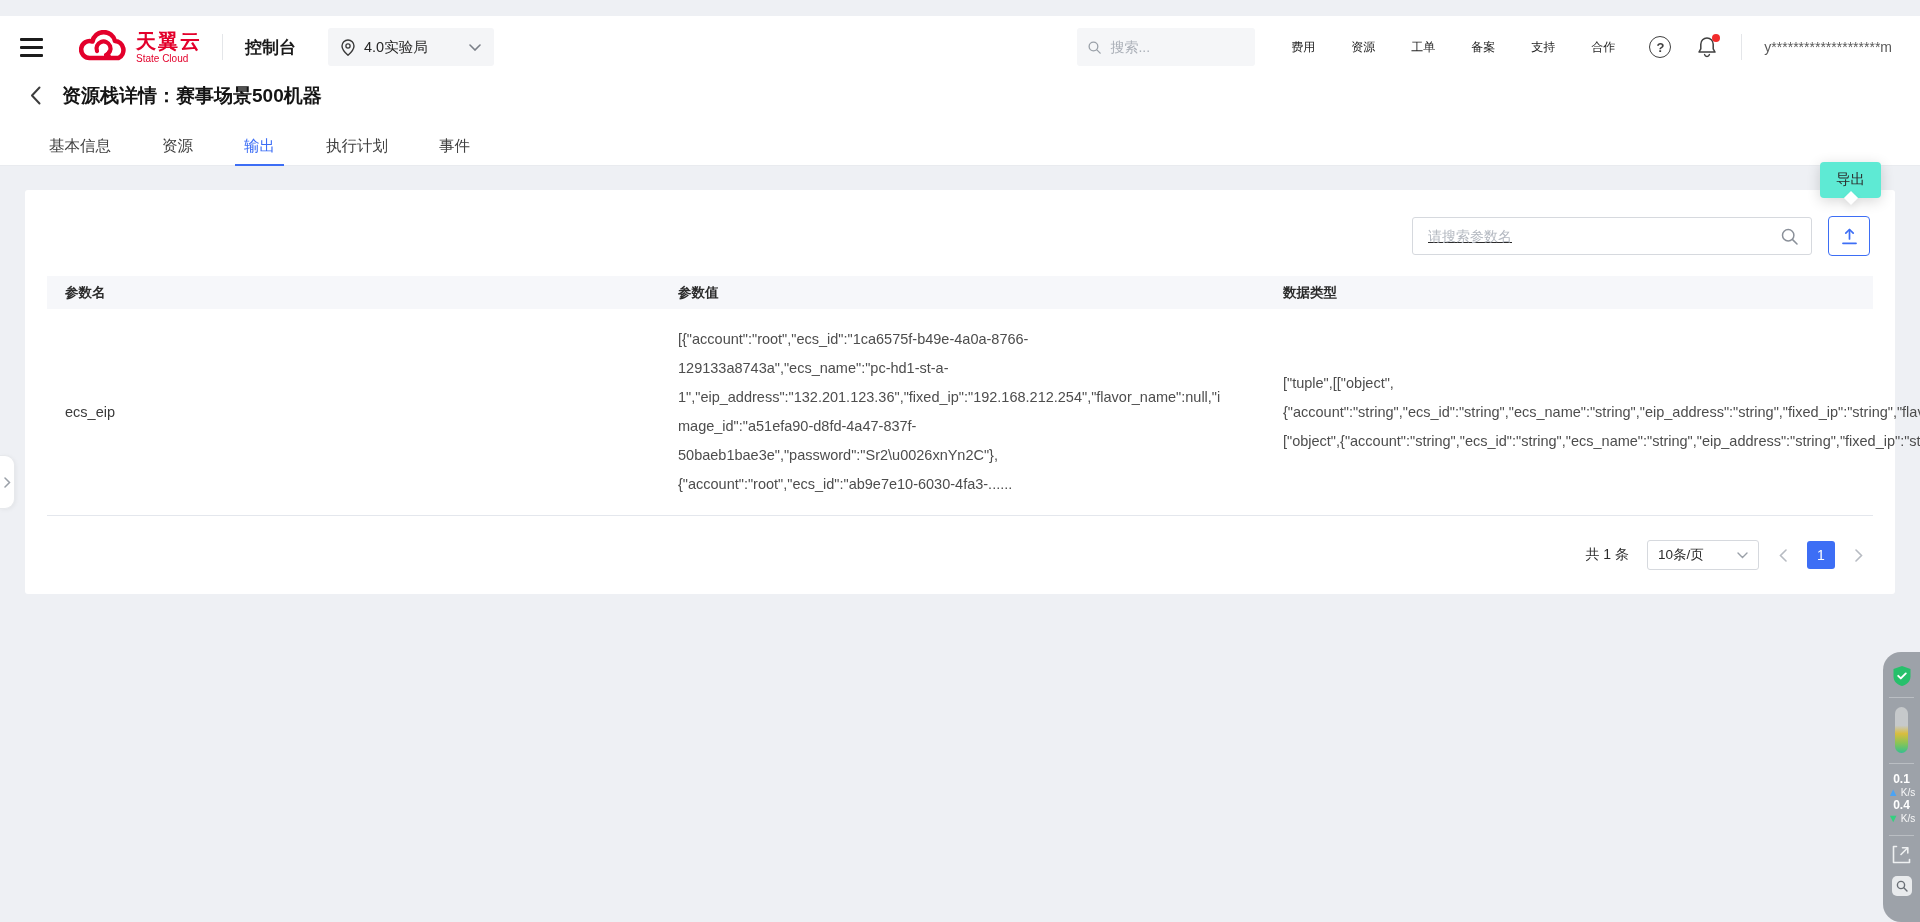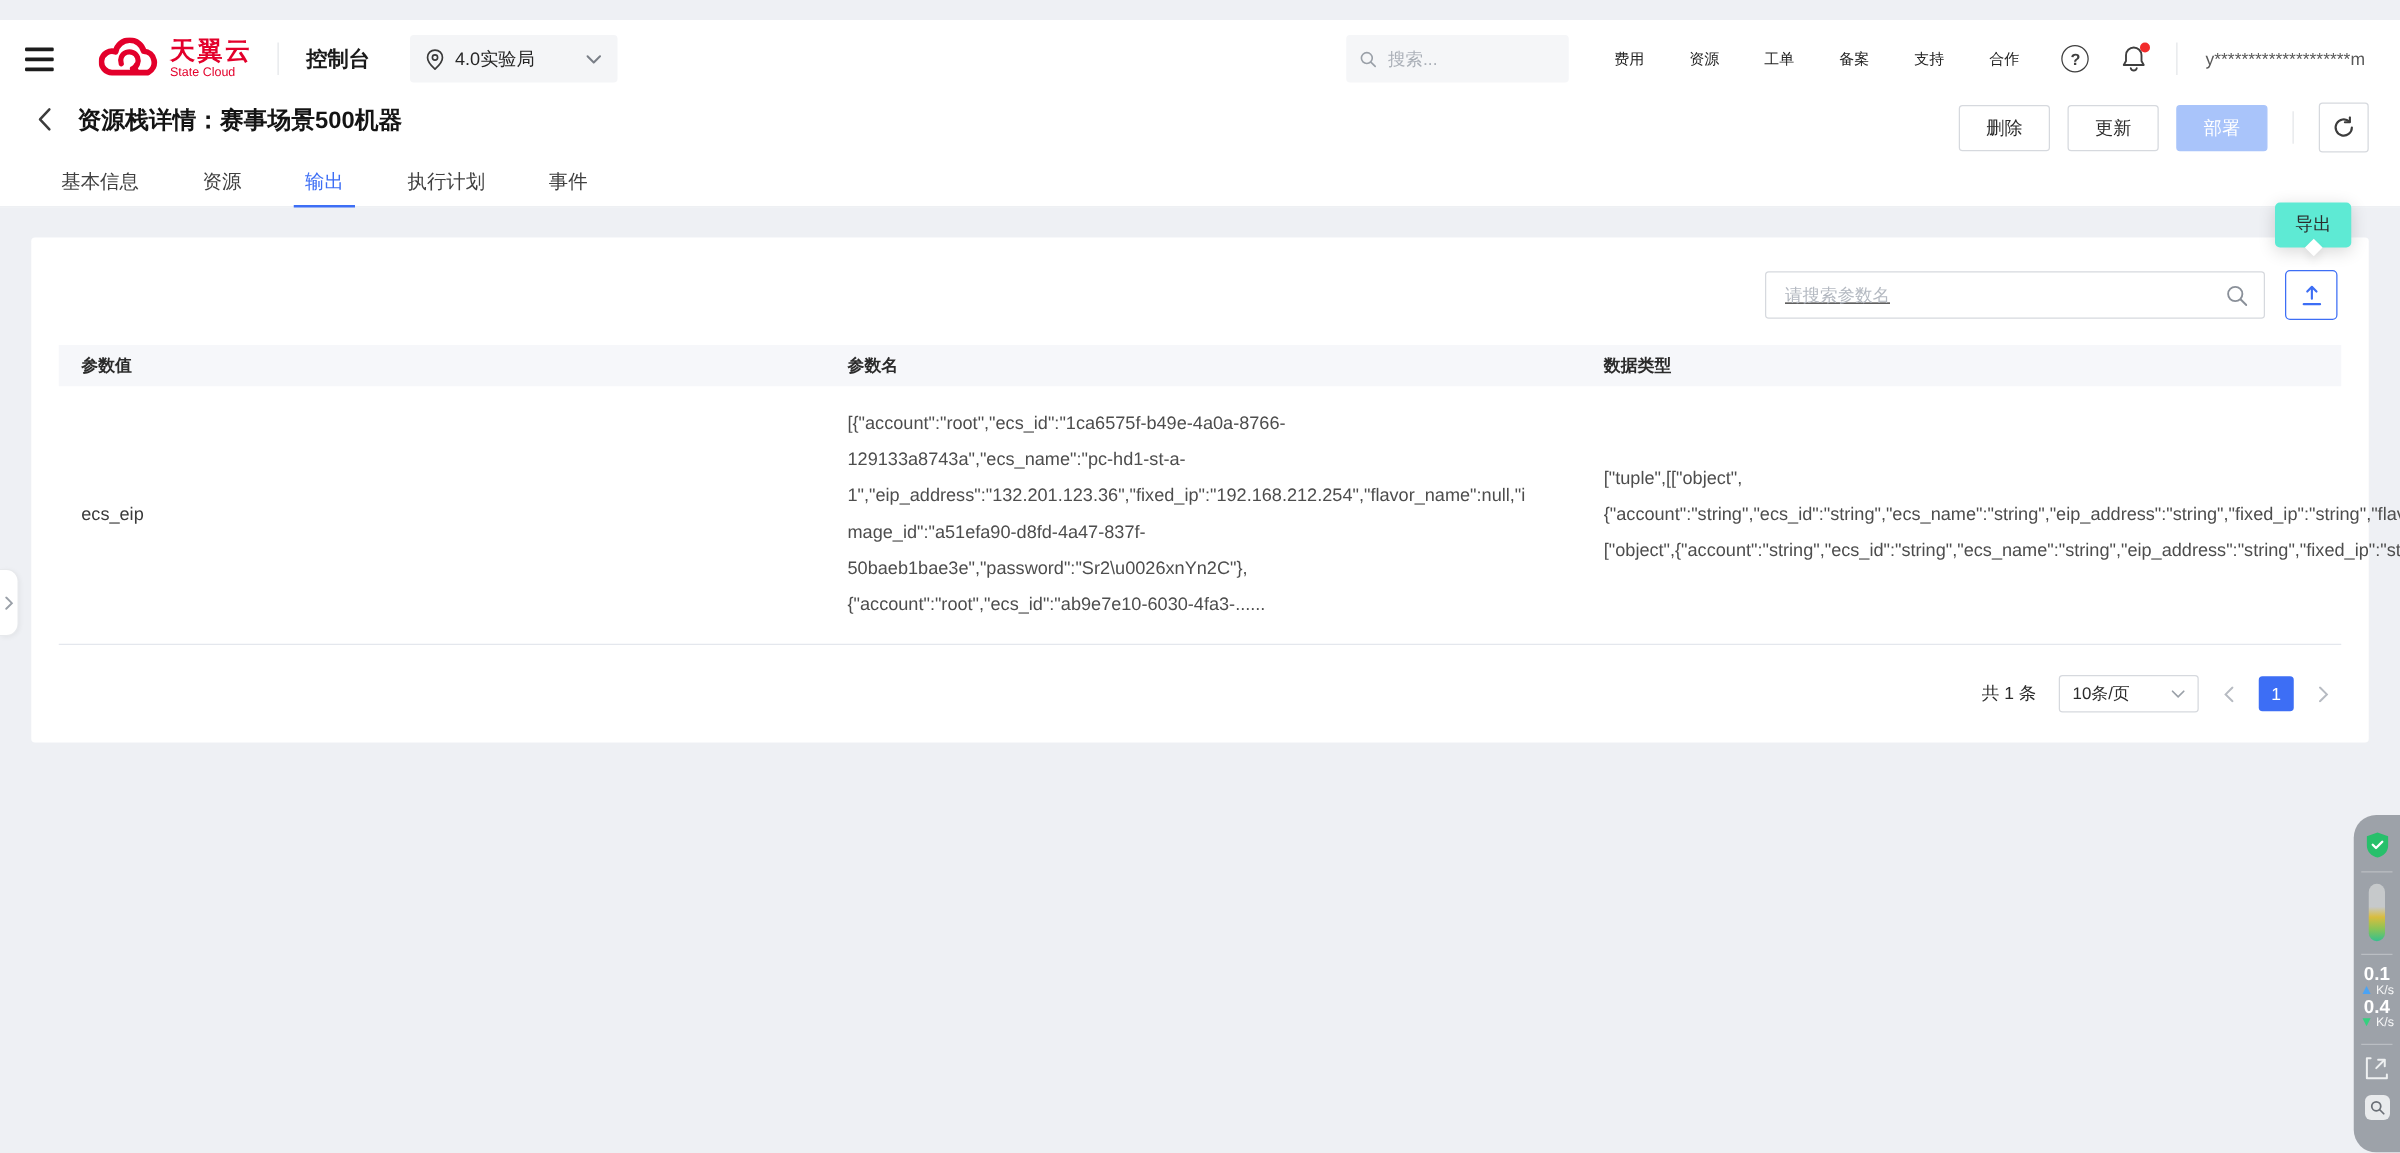--- a/index.html
+++ b/index.html
@@ -78,21 +78,21 @@
   .pg-arrow { display:grid; place-items:center; width:22px; height:28px; cursor:pointer; }
   .pg-num { width:28px; height:28px; background:#3d6ef5; color:#fff; border-radius:3px; display:grid; place-items:center; font-size:14px; cursor:pointer; }
 
   
   .expander { position:absolute; left:0; top:455px; width:15px; height:54px; background:#fff; border:1px solid #e7e9ec; border-left:none; border-radius:0 10px 10px 0; display:grid; place-items:center; cursor:pointer; box-shadow:1px 1px 4px rgba(0,0,0,0.05); z-index:7; }
 
   
   .widget { position:absolute; right:0; top:652px; width:37px; height:270px; background:rgba(134,140,147,0.78); border-radius:18px 0 0 18px; display:flex; flex-direction:column; align-items:center; padding-top:13px; z-index:8; }
   .w-div { width:25px; height:1px; background:rgba(255,255,255,0.30); margin:10px 0 9px; }
   .gauge { width:13px; height:46px; border-radius:7px; background:linear-gradient(180deg,#c6c9cb 0%,#c6c9cb 40%,#d9bd3e 58%,#8cc455 78%,#35c08e 100%); }
-  .spd { font-size:15px; font-weight:bold; color:#fff; line-height:13px; text-align:center; }
+  .spd { font-size:12px; font-weight:bold; color:#fff; line-height:13px; text-align:center; }
   .unit-row { font-size:10px; color:rgba(255,255,255,0.92); line-height:13px; display:flex; align-items:center; gap:2px; }
   .arr-up { color:#4aa3f5; font-size:11px; font-weight:bold; }
   .arr-dn { color:#35d07f; font-size:11px; font-weight:bold; }
   .mag-sq { width:20px; height:20px; background:rgba(240,241,243,0.92); border-radius:5px; display:grid; place-items:center; margin-top:12px; cursor:pointer; }
 </style>
 </head>
 <body>
 
 <div class="navbar">
   <div class="burger">
@@ -163,32 +163,20 @@
 <div class="pageheader">
   <div class="title-row">
     <span class="back">
       <svg width="11" height="19" viewBox="0 0 11 19">
           <path d="M9.5 1.5 L2 9.5 L9.5 17.5" fill="none" stroke="#3c3c3c" stroke-width="2" stroke-linecap="round" stroke-linejoin="round"></path>
         </svg>
     </span>
     <span class="page-title">资源栈详情：赛事场景500机器</span>
   </div>
 
-  <div class="actions">
-    <button class="btn btn-outline">删除</button>
-    <button class="btn btn-outline">更新</button>
-    <button class="btn btn-deploy">部署</button>
-    <div class="v-div"></div>
-    <button class="btn-refresh">
-      <svg width="18" height="18" viewBox="0 0 18 18">
-        <path d="M15.5 9 a6.5 6.5 0 1 1 -2 -4.7" fill="none" stroke="#3c3c3c" stroke-width="1.7" stroke-linecap="round"></path>
-        <path d="M13.9 0.8 v4 h-4" fill="none" stroke="#3c3c3c" stroke-width="1.7" stroke-linecap="round" stroke-linejoin="round"></path>
-      </svg>
-    </button>
-  </div>
 
   <div class="tabs">
     <div class="tab">基本信息</div>
     <div class="tab">资源</div>
     <div class="tab active">输出</div>
     <div class="tab">执行计划</div>
     <div class="tab">事件</div>
   </div>
 </div>
 
@@ -205,22 +193,22 @@
       <svg width="17" height="17" viewBox="0 0 17 17">
         <path d="M8.5 11 V1.8" stroke="#3d6ef5" stroke-width="1.7" stroke-linecap="round"></path>
         <path d="M4.8 5.2 L8.5 1.5 L12.2 5.2" fill="none" stroke="#3d6ef5" stroke-width="1.7" stroke-linecap="round" stroke-linejoin="round"></path>
         <path d="M2 15.3 h13" stroke="#3d6ef5" stroke-width="1.8" stroke-linecap="round"></path>
       </svg>
     </button>
   </div>
 
   <div class="table">
     <div class="thead">
+      <div class="th">参数名</div>
       <div class="th">参数值</div>
-      <div class="th">参数名</div>
       <div class="th">数据类型</div>
     </div>
     <div class="trow">
       <div class="td name">ecs_eip</div>
       <div class="td value">[{"account":"root","ecs_id":"1ca6575f-b49e-4a0a-8766-129133a8743a","ecs_name":"pc-hd1-st-a-1","eip_address":"132.201.123.36","fixed_ip":"192.168.212.254","flavor_name":null,"image_id":"a51efa90-d8fd-4a47-837f-50baeb1bae3e","password":"Sr2\u0026xnYn2C"},{"account":"root","ecs_id":"ab9e7e10-6030-4fa3-......</div>
       <div class="td type">["tuple",[["object",{"account":"string","ecs_id":"string","ecs_name":"string","eip_address":"string","fixed_ip":"string","flavor_name":"string","image_id":"string","password":"string"}],["object",{"account":"string","ecs_id":"string","ecs_name":"string","eip_address":"string","fixed_ip":"string","fl......</div>
     </div>
   </div>
 
   <div class="pagination">

